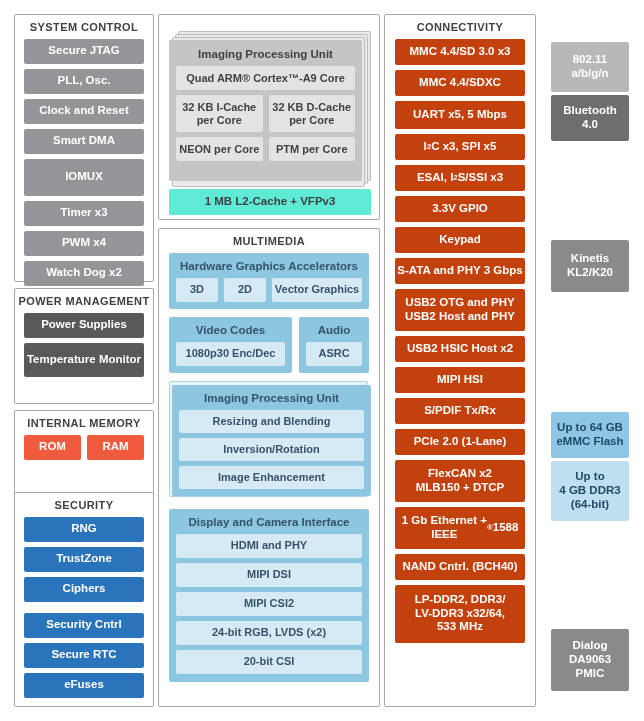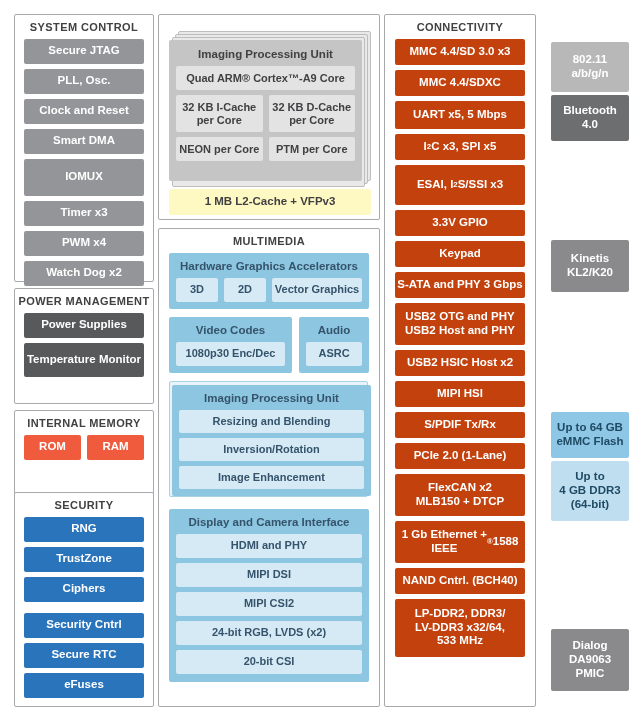--- a/index.html
+++ b/index.html
@@ -43,21 +43,21 @@
 
   .gray     { background: #939598; color: #ffffff; font-size: 11.5px; }
   .darkgray { background: #58595b; color: #ffffff; font-size: 11.5px; }
   .orange   { background: #ef5b3c; color: #ffffff; font-size: 11.5px; }
   .blue     { background: #2a74bc; color: #ffffff; font-size: 11.5px; }
   .green    { background: #c2410c; color: #ffffff; font-size: 11.5px; }
 
   
   .cpu-group  { background: #c6c5c5; }
   .cpu-sub    { background: #e4e3e3; color: #414042; font-size: 11px; }
-  .cpu-bar    { background: #fef9c3; color: #414042; font-size: 11.5px; }
+  .cpu-bar    { background: #5eead4; color: #414042; font-size: 11.5px; }
   .mm-group   { background: #8dc6e0; }
   .mm-head    { color: #35536b; font-size: 11.5px; font-weight: bold; text-align:center; }
   .mm-sub     { background: #d5eaf5; color: #35536b; font-size: 11px; }
 
   
   .chip { position: absolute; border-radius: 2px; display:flex; align-items:center;
           justify-content:center; text-align:center; font-weight:bold;
           font-size: 11.5px; line-height: 1.2; }
   .chip-light  { background: #b8b8b8; color: #ffffff; }
   .chip-dark   { background: #6d6e70; color: #ffffff; }
@@ -195,21 +195,21 @@
     </div>
   </div>
 
   <div class="panel" style="left:384px; top:14px; width:152px; height:693px;">
     <div class="panel-title">CONNECTIVITY</div>
     <div class="stackcol" style="padding:0 10px 8px 10px;">
       <div class="blk green" style="height:26px;">MMC 4.4/SD 3.0 x3</div>
       <div class="blk green" style="height:26px;">MMC 4.4/SDXC</div>
       <div class="blk green" style="height:28px;">UART x5, 5 Mbps</div>
       <div class="blk green" style="height:26px;">I<sup>2</sup>C x3, SPI x5</div>
-      <div class="blk green" style="height:40px;">ESAI, I<sup>2</sup>S/SSI x3</div>
+      <div class="blk green" style="height:26px;">ESAI, I<sup>2</sup>S/SSI x3</div>
       <div class="blk green" style="height:26px;">3.3V GPIO</div>
       <div class="blk green" style="height:26px;">Keypad</div>
       <div class="blk green" style="height:26px;">S-ATA and PHY 3 Gbps</div>
       <div class="blk green" style="height:42px;">USB2 OTG and PHY<br>USB2 Host and PHY</div>
       <div class="blk green" style="height:26px;">USB2 HSIC Host x2</div>
       <div class="blk green" style="height:26px;">MIPI HSI</div>
       <div class="blk green" style="height:26px;">S/PDIF Tx/Rx</div>
       <div class="blk green" style="height:26px;">PCIe 2.0 (1-Lane)</div>
       <div class="blk green" style="height:42px;">FlexCAN x2<br>MLB150 + DTCP</div>
       <div class="blk green" style="height:42px;">1 Gb Ethernet +<br>IEEE<sup>®</sup> 1588</div>

